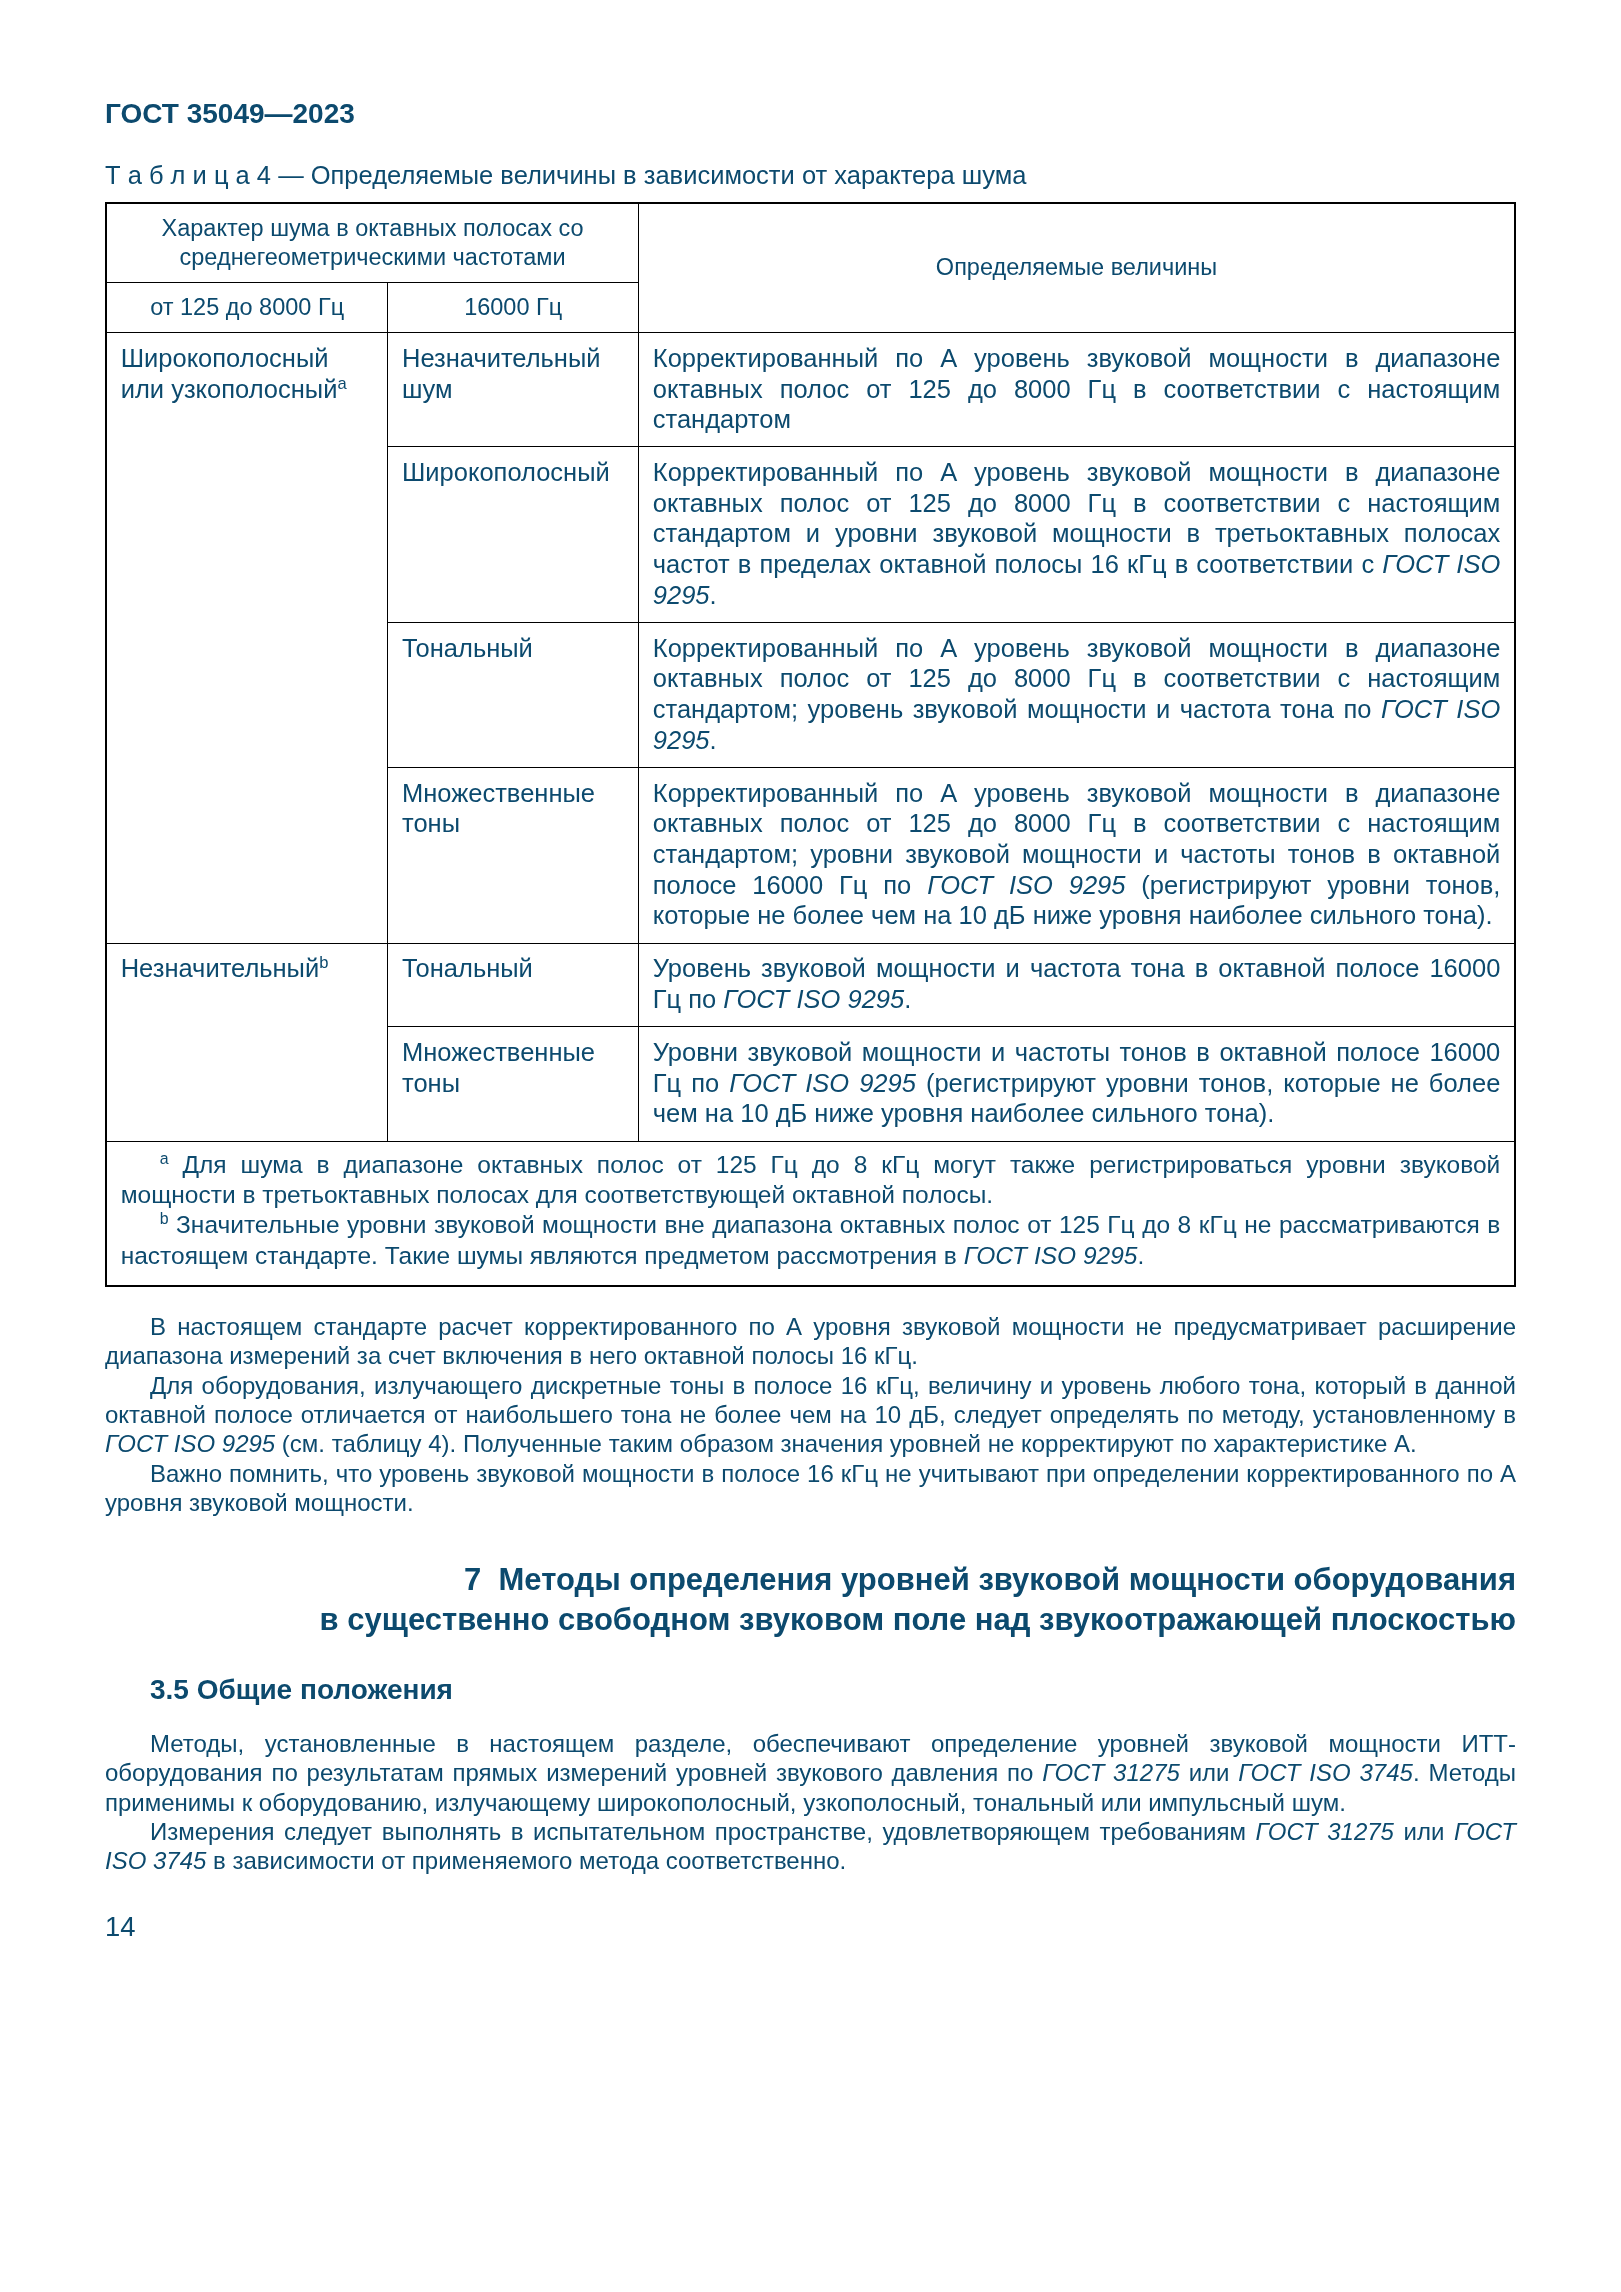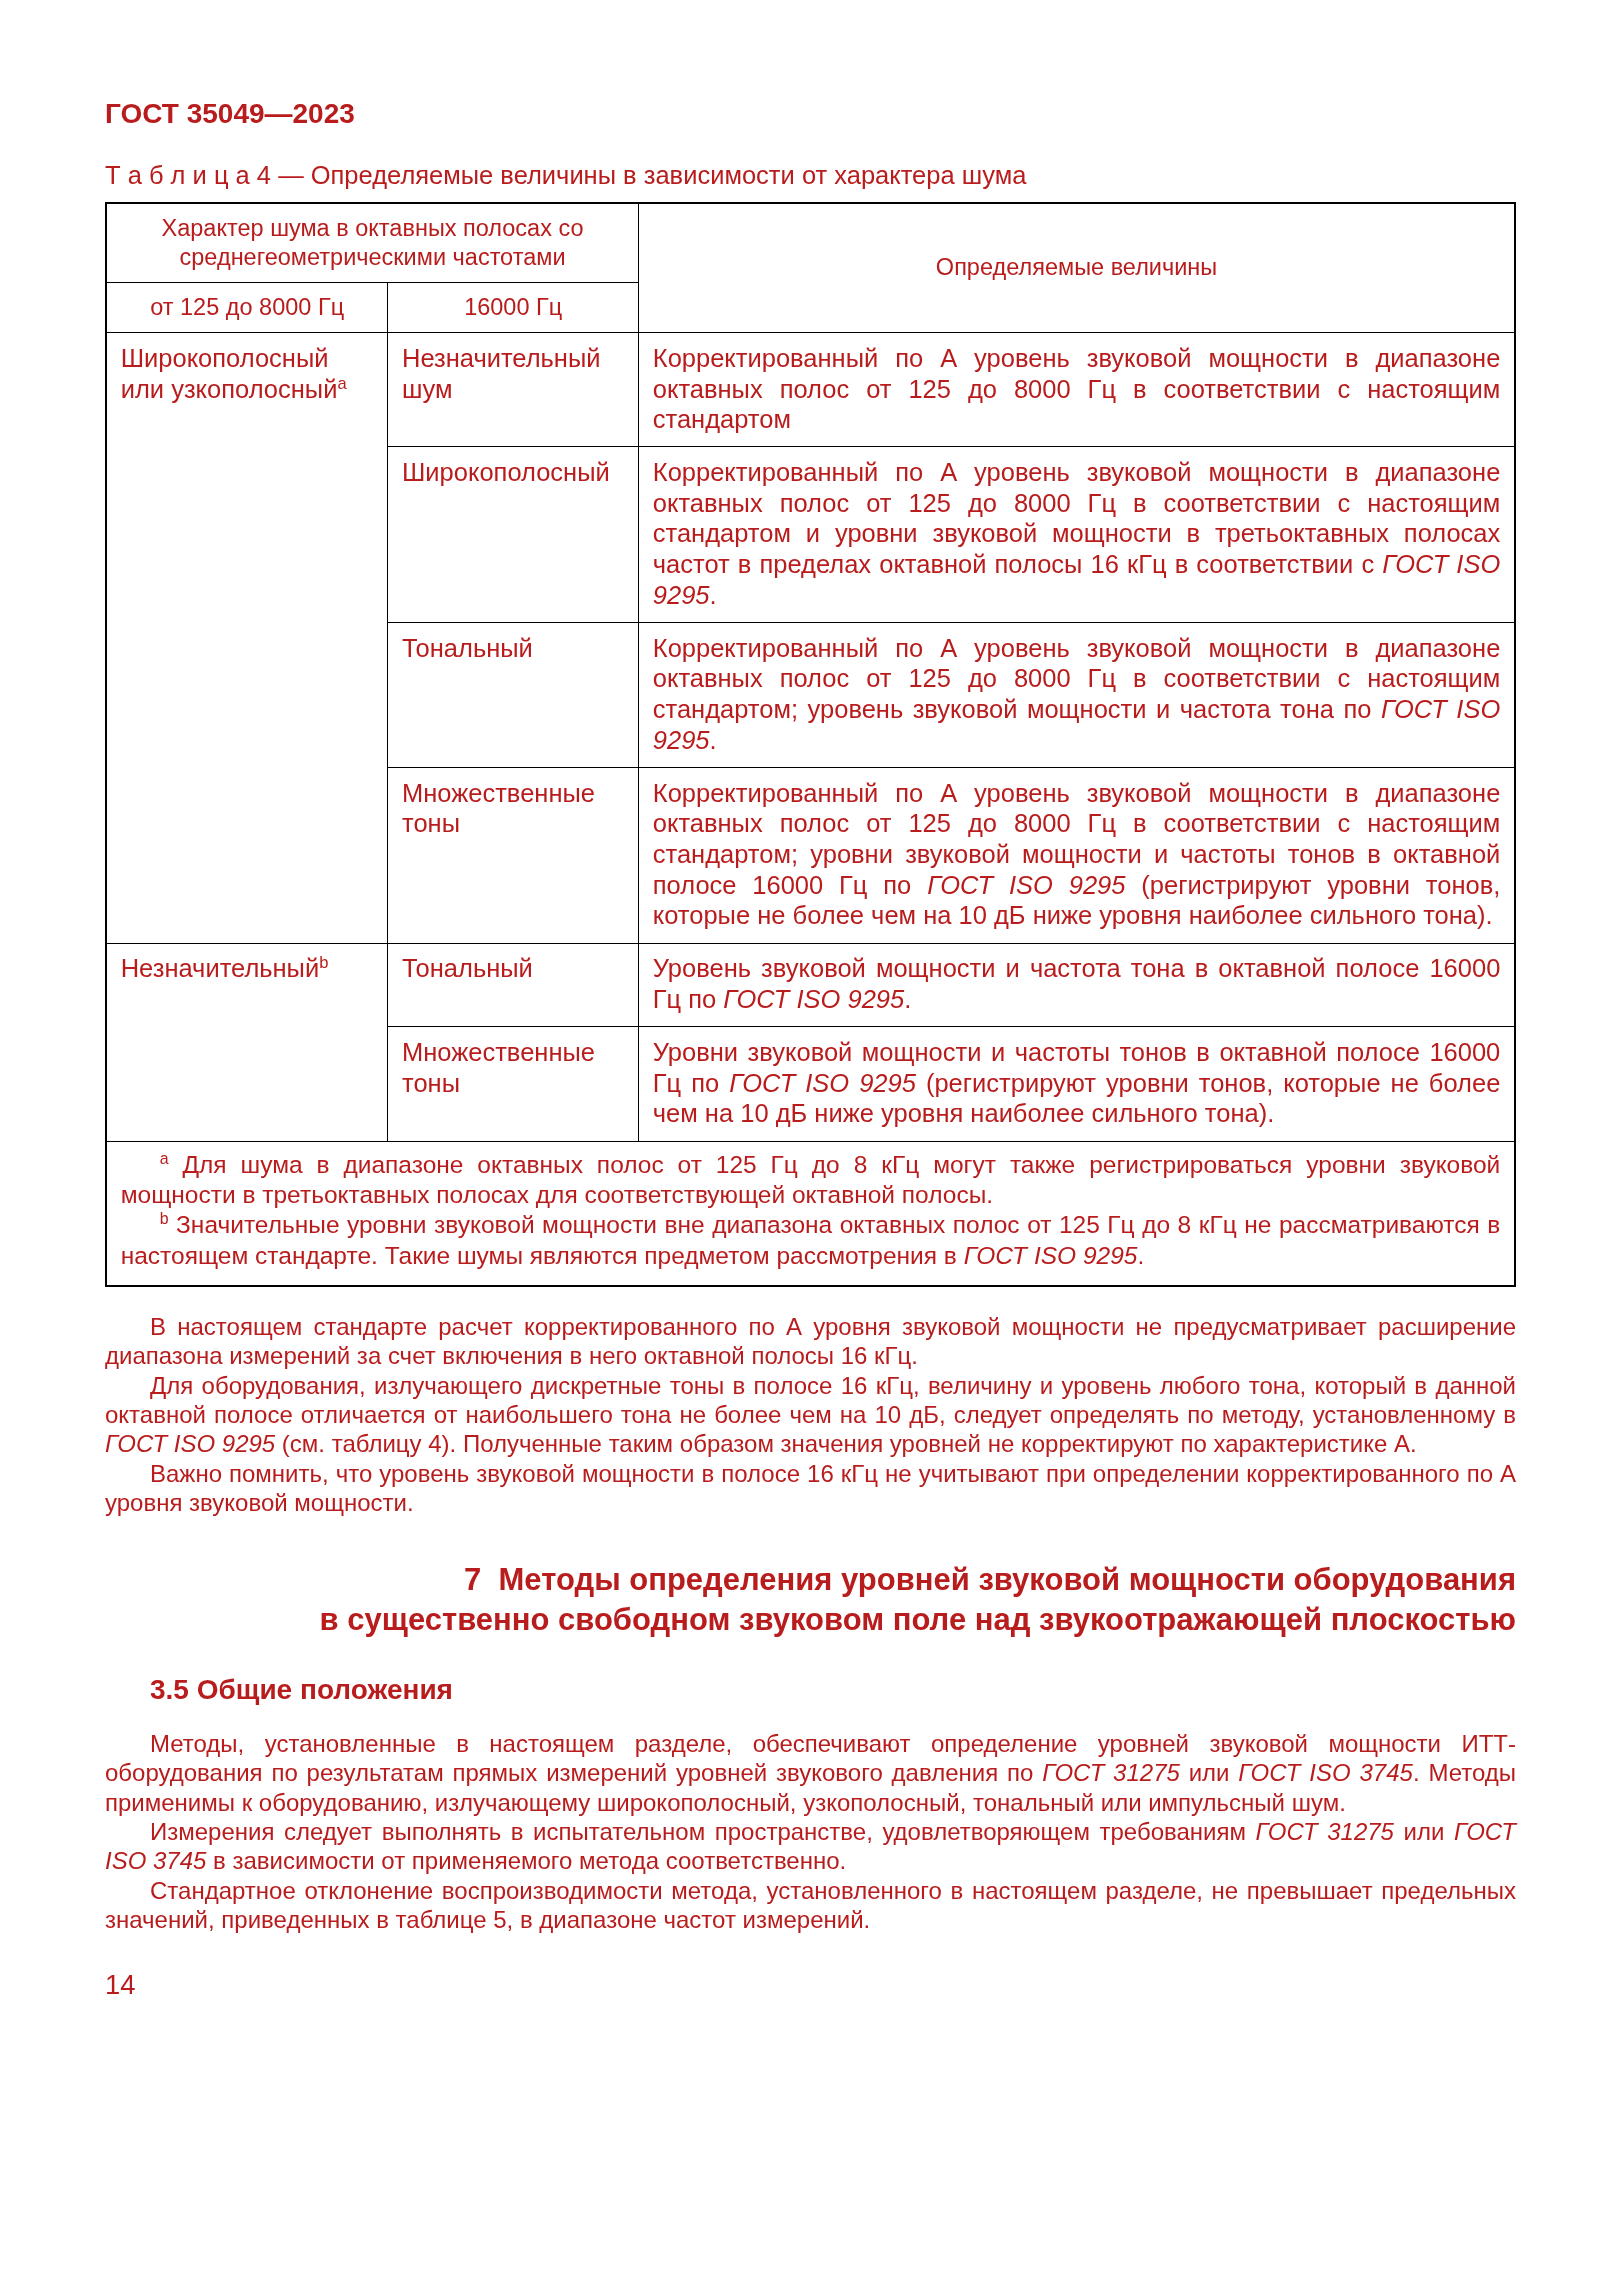--- a/index.html
+++ b/index.html
@@ -1,21 +1,21 @@
 <!DOCTYPE html>
 <html lang="ru"><head>
 <meta charset="utf-8">
 <style>
   * { margin: 0; padding: 0; box-sizing: border-box; }
   html, body { background: #ffffff; }
   .page {
     width: 1621px;
     height: 2293px;
     background: #ffffff;
-    color: #b91c1c;
+    color: #0c4a6e;
     font-family: "Liberation Sans", sans-serif;
     padding: 98px 105px 0 105px;
     position: relative;
     overflow: hidden;
   }
   .doc-header {
     font-size: 28px;
     font-weight: bold;
     margin-bottom: 31px;
   }
@@ -161,18 +161,17 @@
   <p class="body-par">Для оборудования, излучающего дискретные тоны в полосе 16 кГц, величину и уровень любого тона, который в данной октавной полосе отличается от наибольшего тона не более чем на 10 дБ, следует определять по методу, установленному в <i>ГОСТ ISO 9295</i> (см. таблицу 4). Полученные таким образом значения уровней не корректируют по характеристике А.</p>
   <p class="body-par">Важно помнить, что уровень звуковой мощности в полосе 16 кГц не учитывают при определении корректированного по А уровня звуковой мощности.</p>
 
   <h2 class="section-heading">7&nbsp;&nbsp;Методы определения уровней звуковой мощности оборудования
 в существенно свободном звуковом поле над звукоотражающей плоскостью</h2>
 
   <h3 class="subsection-heading">3.5 Общие положения</h3>
   <p class="body-par">Методы, установленные в настоящем разделе, обеспечивают определение уровней звуковой мощности ИТТ-оборудования по результатам прямых измерений уровней звукового давления по <i>ГОСТ 31275</i> или <i>ГОСТ ISO 3745</i>. Методы применимы к оборудованию, излучающему широкополосный, узкополосный, тональный или импульсный шум.</p>
   <p class="body-par">Измерения следует выполнять в испытательном пространстве, удовлетворяющем требованиям <i>ГОСТ 31275</i> или <i>ГОСТ ISO 3745</i> в зависимости от применяемого метода соответственно.</p>
 
-  <p class="body-par">Стандартное отклонение воспроизводимости метода, установленного в настоящем разделе, не превышает предельных значений, приведенных в таблице 5, в диапазоне частот измерений.</p>
 
   <div class="page-number">14</div>
 
 </div>
 
 
 </body></html>

